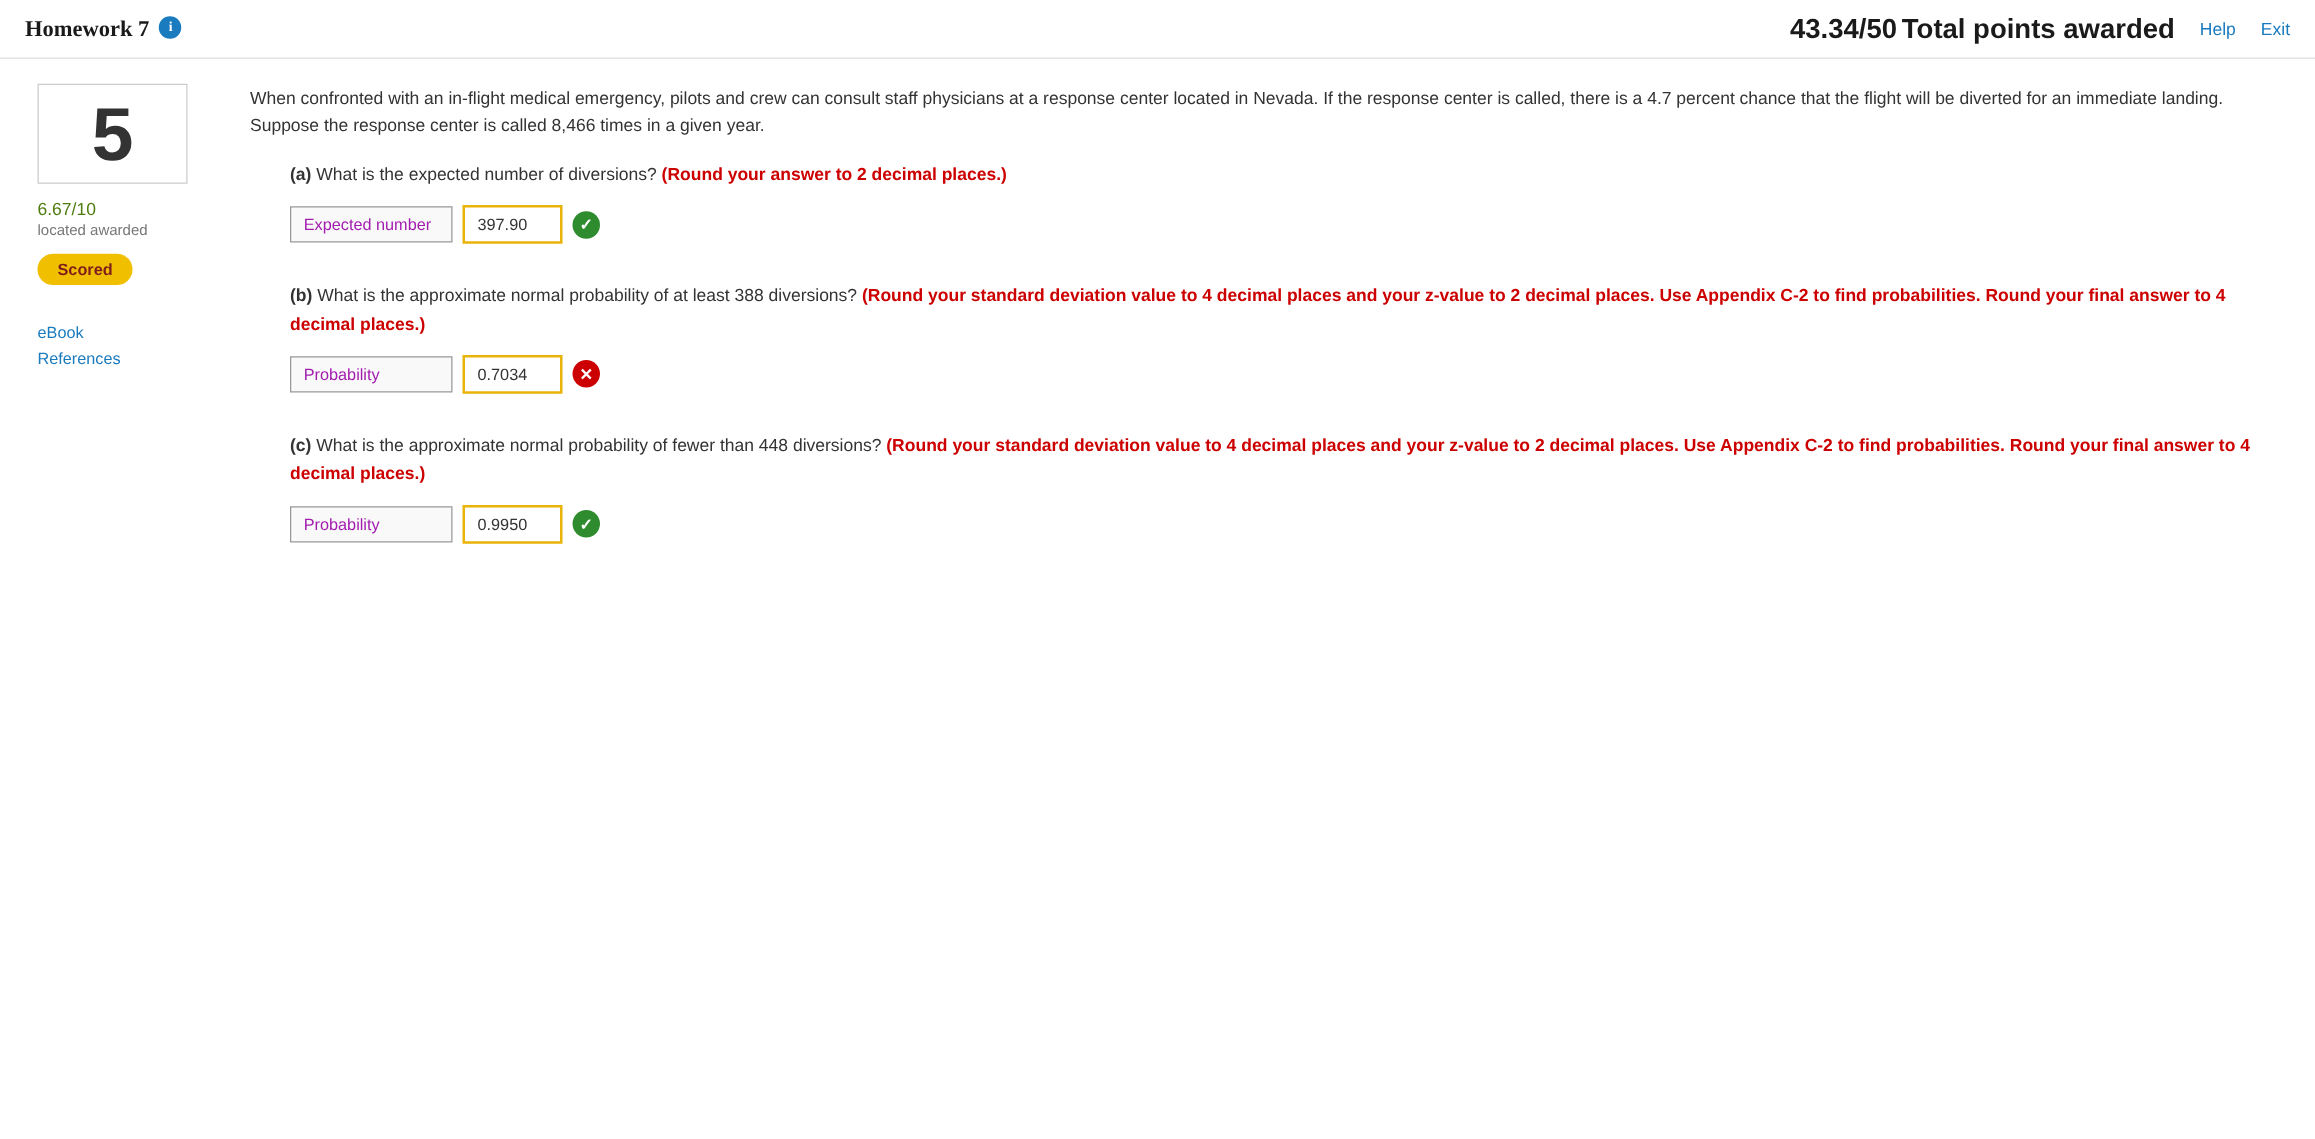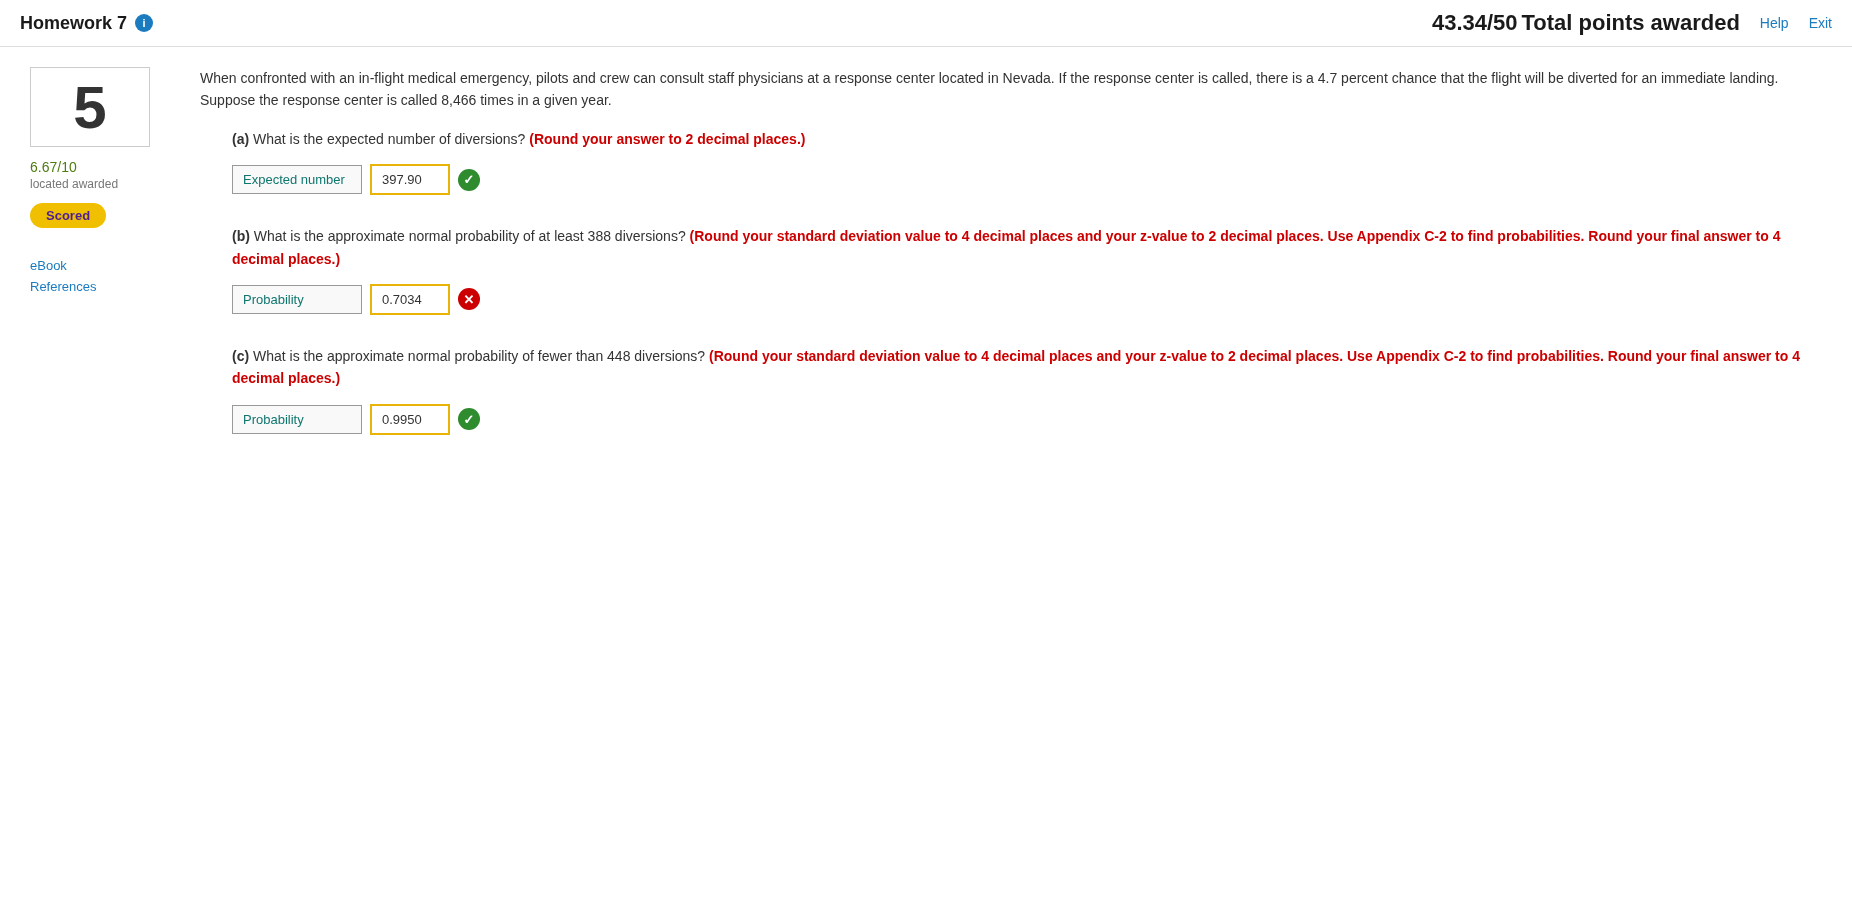--- a/index.html
+++ b/index.html
@@ -9,21 +9,21 @@
     .header {
       display: flex;
       align-items: center;
       padding: 10px 20px;
       border-bottom: 1px solid #ddd;
       background: #fff;
       position: sticky;
       top: 0;
       z-index: 100;
     }
-    .header-left { display: flex; align-items: center; gap: 8px; flex: 1; }
+    .header-left { display: flex; align-items: flex-start; gap: 8px; flex: 1; font-family: Liberation Serif, serif; }
     .header-title { font-size: 18px; font-weight: bold; color: #1a1a1a; }
     .info-icon {
       width: 18px; height: 18px; border-radius: 50%;
       background: #1a7bbf; color: #fff;
       display: inline-flex; align-items: center; justify-content: center;
       font-size: 11px; font-weight: bold; cursor: pointer;
     }
     .header-center { flex: 1; display: flex; justify-content: center; }
     .submitted-badge {
       border: 1px solid #999; border-radius: 20px;
@@ -49,40 +49,40 @@
     .question-container { display: flex; gap: 0; }
     .left-sidebar { width: 170px; flex-shrink: 0; }
     .question-number-box {
       border: 1px solid #ccc; width: 120px; height: 80px;
       display: flex; align-items: center; justify-content: center;
       font-size: 60px; font-weight: bold; color: #333; margin-bottom: 12px;
     }
     .points-awarded { color: #4d7c0f; font-size: 14px; font-weight: normal; margin-bottom: 2px; }
     .points-label { color: #777; font-size: 12px; margin-bottom: 12px; }
     .scored-badge {
-      background: #f0c000; color: #4c1d95; border-radius: 20px;
+      background: #f0c000; color: #7f1d1d; border-radius: 20px;
       padding: 5px 16px; font-size: 13px; font-weight: bold;
       display: inline-block; margin-bottom: 20px;
     }
     .sidebar-links { display: flex; flex-direction: column; gap: 6px; margin-top: 10px; }
     .sidebar-link { color: #1a7bbf; font-size: 13px; cursor: pointer; text-decoration: none; }
 
     
     .question-content { flex: 1; }
     .question-text { font-size: 14px; line-height: 1.6; color: #333; margin-bottom: 16px; }
     .part-label { font-weight: bold; }
     .red-instruction { color: #cc0000; font-weight: bold; }
 
     
     .answer-row {
       display: flex; align-items: center; gap: 8px; margin: 14px 0 24px 0;
     }
     .field-label {
       border: 1px solid #999; padding: 6px 10px;
-      background: #f9f9f9; font-size: 13px; color: #0f766e;
+      background: #f9f9f9; font-size: 13px; color: #a21caf;
       min-width: 130px;
     }
     .field-value {
       border: 2px solid #eab308; padding: 6px 10px;
       background: #fff; font-size: 13px; color: #333;
       min-width: 80px;
     }
     .check-icon {
       width: 22px; height: 22px; border-radius: 50%;
       background: #2e8b2e; color: #fff;

